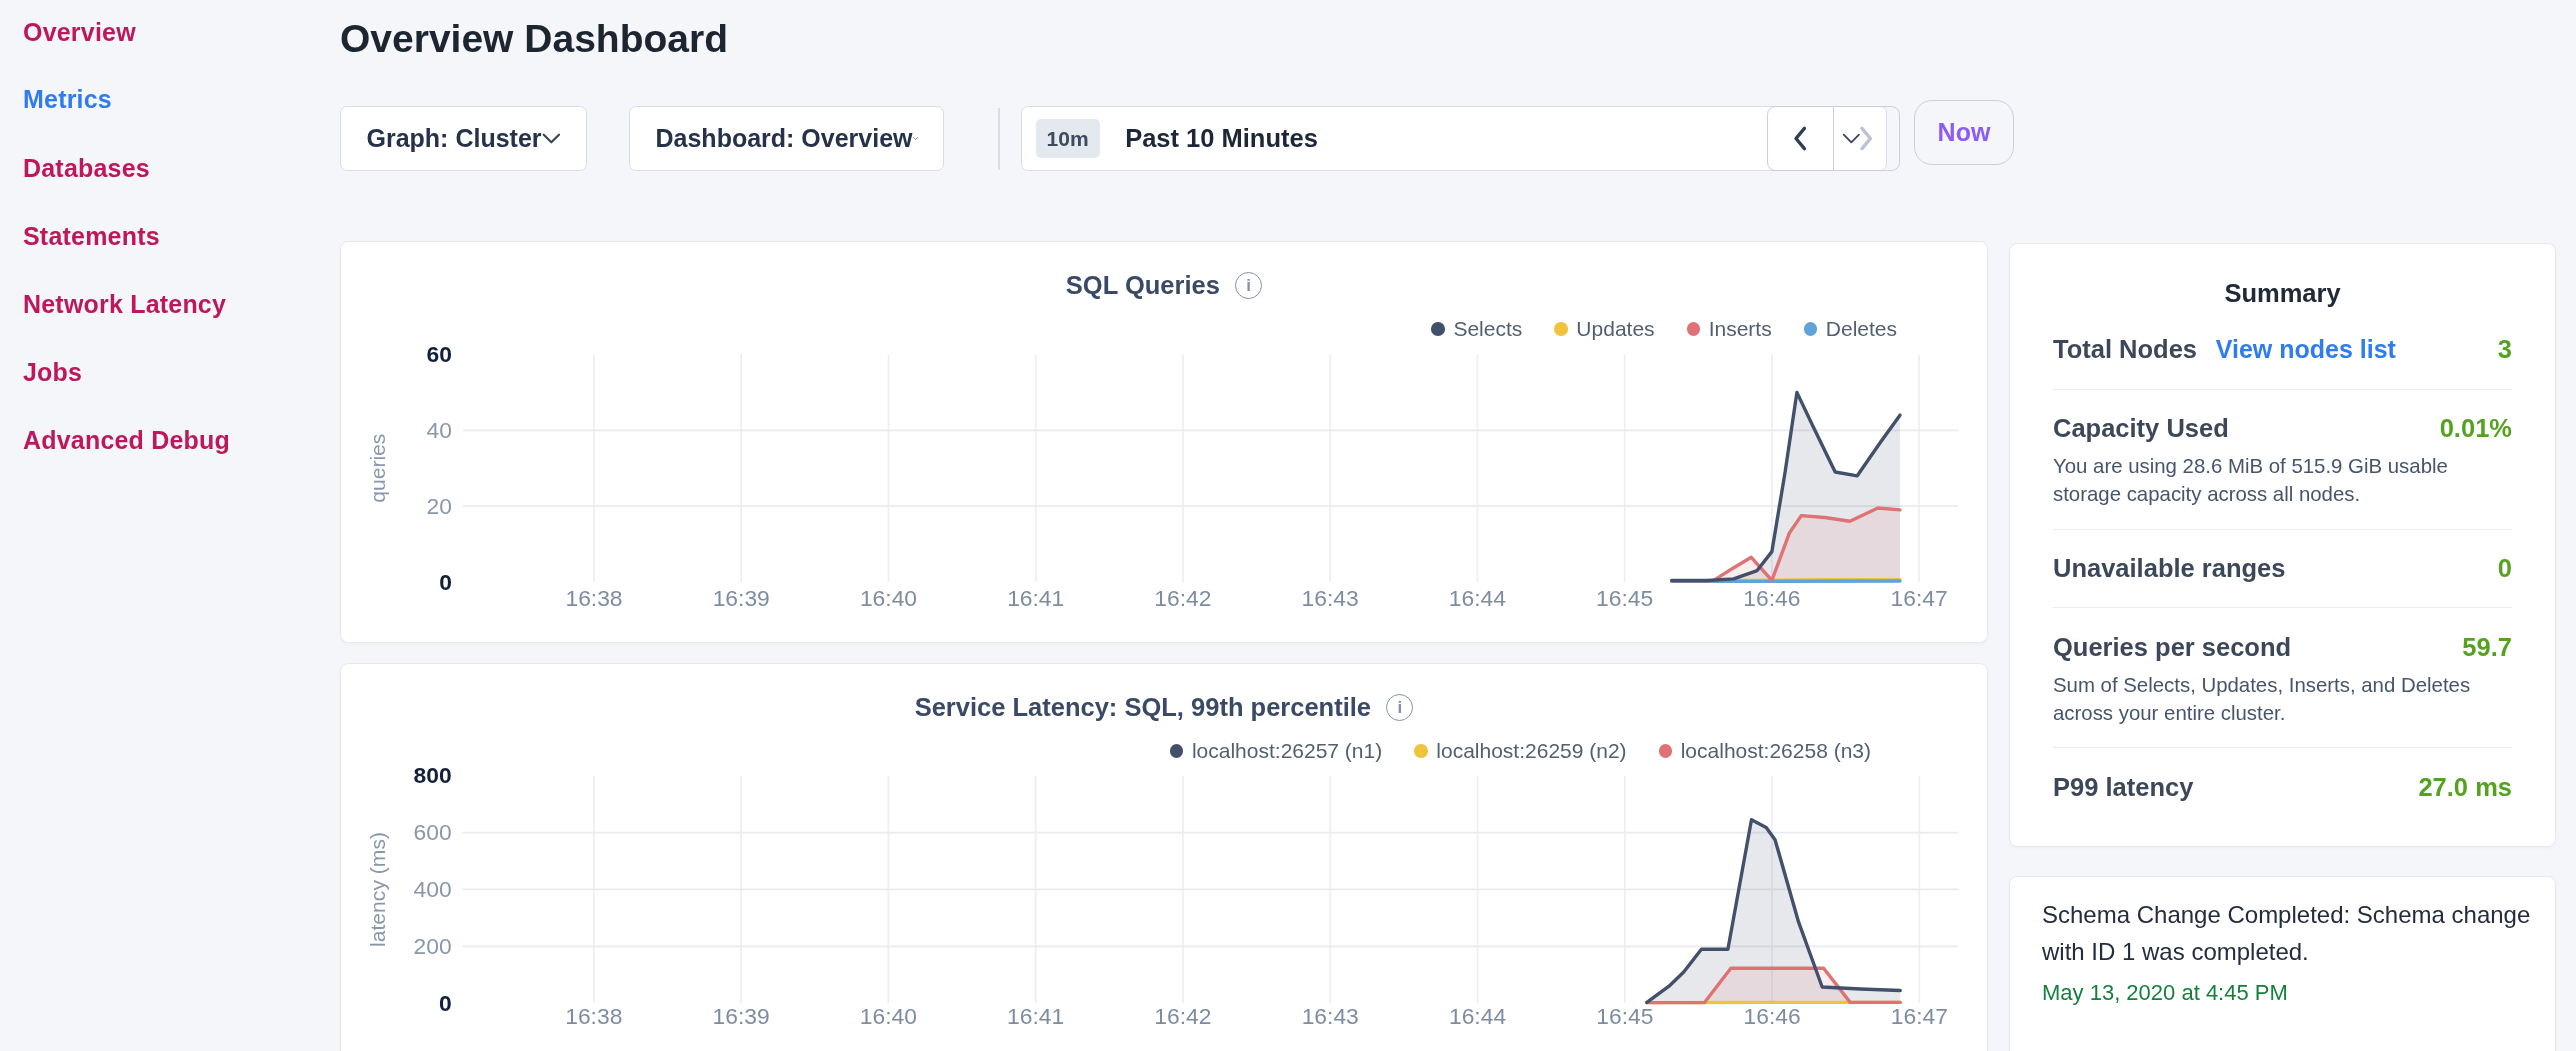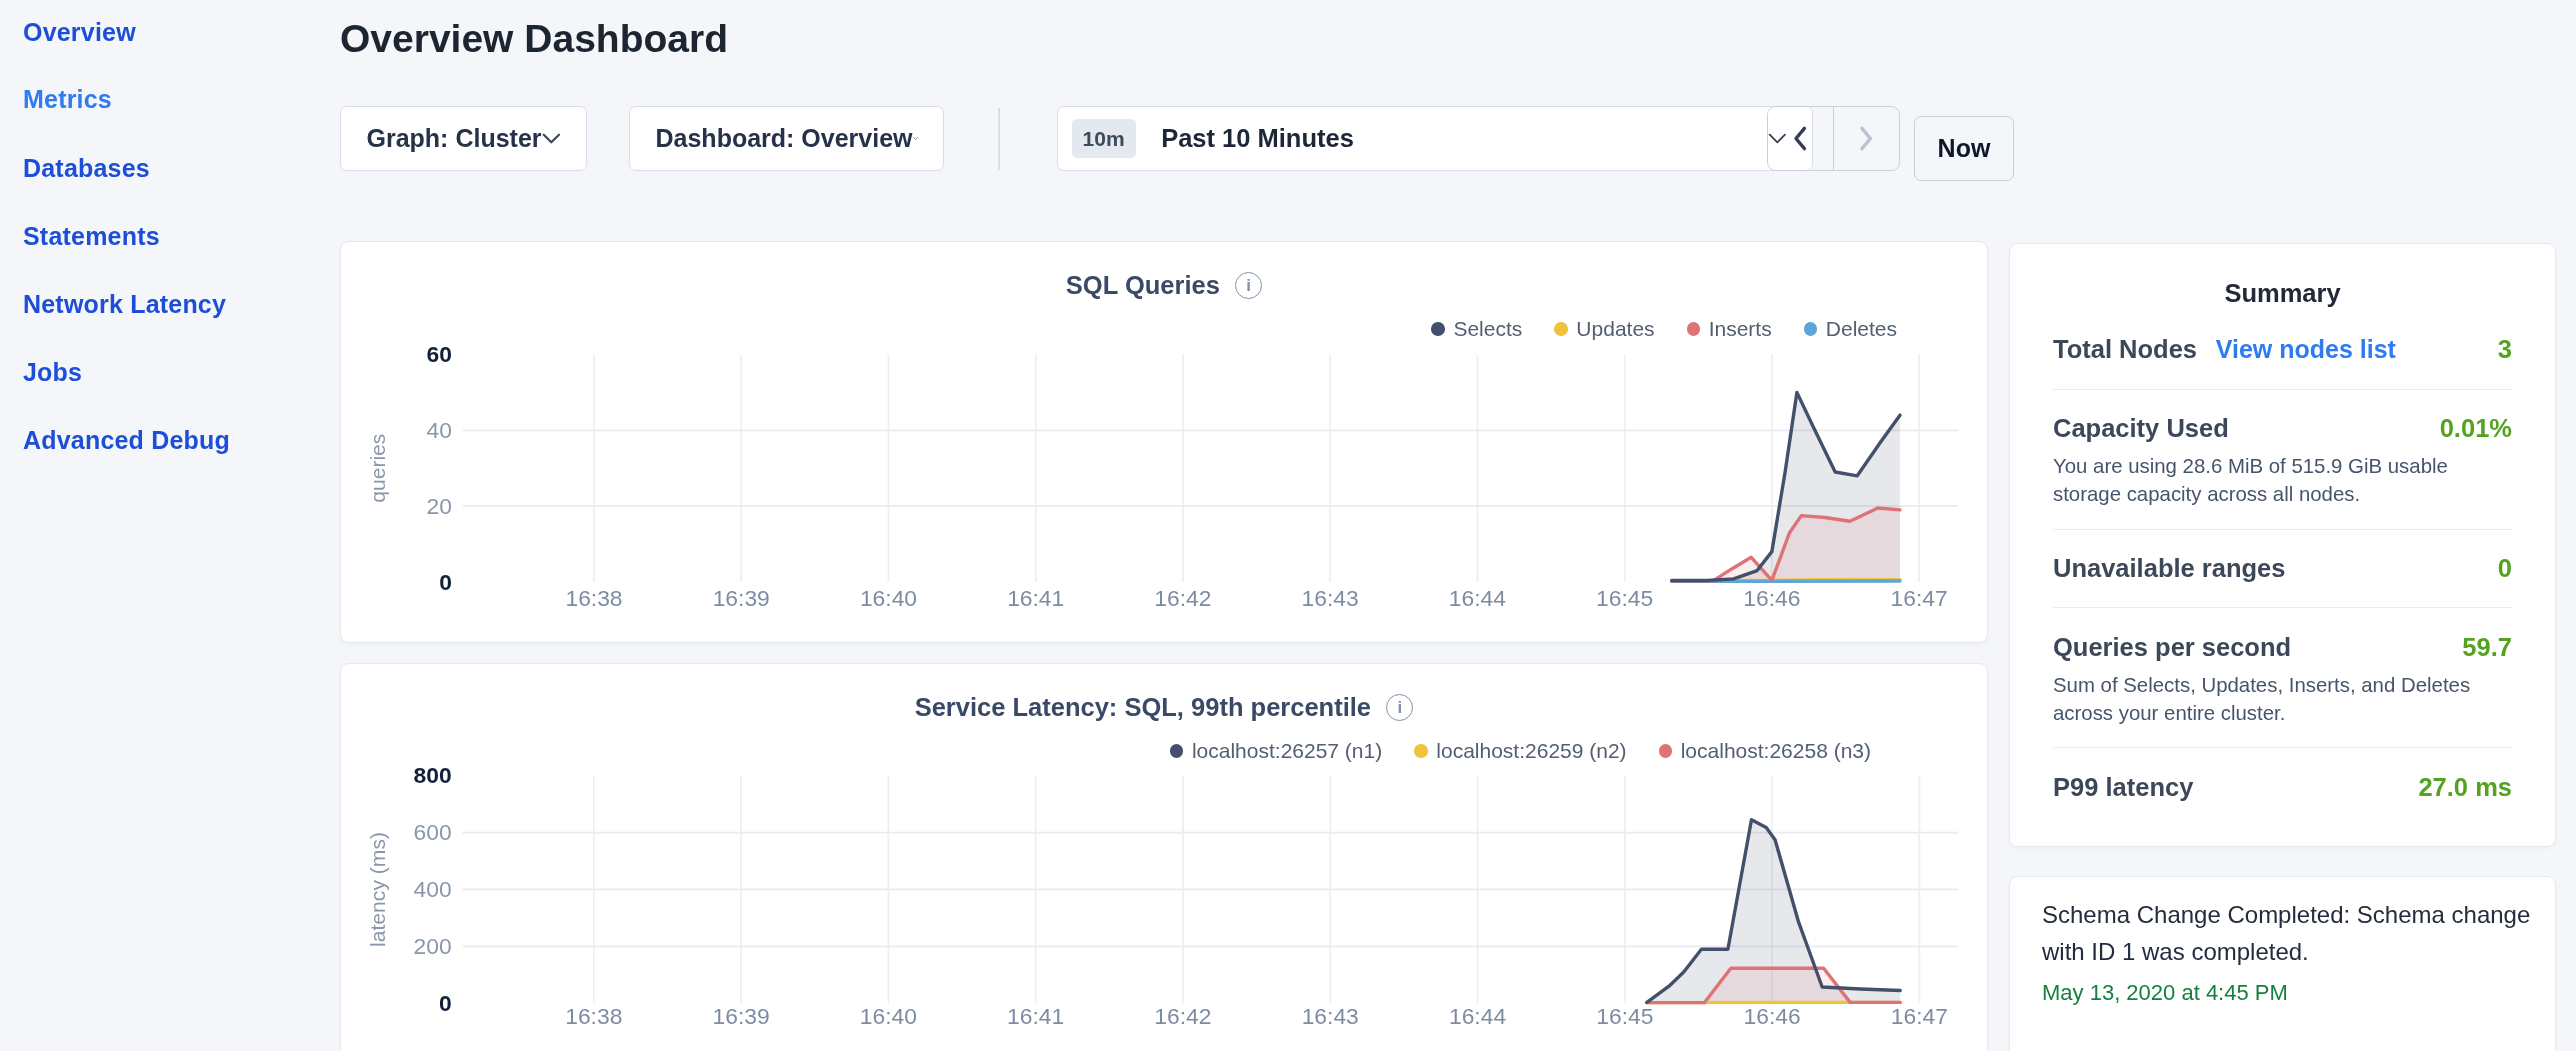--- a/index.html
+++ b/index.html
@@ -2,44 +2,44 @@
 <html style="font-size:13.6px"><head>
 <meta charset="utf-8">
 <style>
   html,body{margin:0;padding:0;background:#f5f6fa;}
   #app{position:relative;width:2576px;height:1051px;background:#f5f6fa;overflow:hidden;
        font-family:"Liberation Sans","DejaVu Sans",sans-serif;-webkit-font-smoothing:antialiased;}
 
   
   .sidebar{position:absolute;left:0;top:0;width:340px;height:100%;}
   .side-item{position:absolute;left:23px;height:34px;line-height:34px;font-size:25px;
-             font-weight:700;color:#1d4ed8;cursor:pointer;letter-spacing:0.2px;}
+             font-weight:700;color:#be185d;cursor:pointer;letter-spacing:0.2px;}
   .side-item.active{color:#2e7cf0;}
 
   
   .page-title{position:absolute;left:340px;top:17px;font-size:39px;font-weight:700;color:#1d2531;}
 
   
   .ctl{position:absolute;top:106px;height:65px;box-sizing:border-box;background:#fff;
        border:1.7px solid #d9dde5;border-radius:6.8px;display:flex;align-items:center;cursor:pointer;}
   .dd1{left:340px;width:247px;justify-content:space-between;padding:0 25.5px;}
   .dd2{left:629px;width:315px;justify-content:space-between;padding:0 25.5px;}
   .ctl-label{font-size:25px;font-weight:700;color:#26324a;white-space:nowrap;}
   .vdivider{position:absolute;left:998px;top:108px;width:1.7px;height:62px;background:#d9dde5;}
-  .timebox{left:1057px;width:756px;justify-content:flex-start;padding:0 25.5px 0 13.6px;}
+  .timebox{left:1021px;width:866px;justify-content:flex-start;padding:0 25.5px 0 13.6px;}
   .time-badge{background:#e4e8ef;border-radius:5.1px;height:39px;line-height:39px;padding:0 11px;
               font-size:21px;font-weight:700;color:#3e4a5e;margin-right:25.5px;}
   .time-label{font-size:25.5px;font-weight:700;color:#1d2737;flex:1;}
   .seg{position:absolute;left:1767px;top:106px;width:133px;height:65px;border:1.7px solid #c9cfdb;
        border-radius:8.5px;display:flex;box-sizing:border-box;}
   .seg-btn{flex:1;display:flex;align-items:center;justify-content:center;cursor:pointer;}
   .seg-btn.first{border-right:1.7px solid #c9cfdb;}
-  .now-btn{position:absolute;left:1914px;top:116px;width:100px;height:65px;border:1.7px solid #c9cfdb;
-       border-radius:7px;display:flex;align-items:center;justify-content:center;font-size:25px;
-       font-weight:700;color:#0f172a;box-sizing:border-box;cursor:default;}
+  .now-btn{position:absolute;left:1914px;top:100px;width:100px;height:65px;border:1.7px solid #c9cfdb;
+       border-radius:18px;display:flex;align-items:center;justify-content:center;font-size:25px;
+       font-weight:700;color:#8b5cf6;box-sizing:border-box;cursor:default;}
 
   
   .card{position:absolute;background:#fff;border:1.7px solid #e5e8ee;border-radius:8.5px;
         box-sizing:border-box;box-shadow:0 1.7px 3.4px rgba(40,50,70,.03);margin-top:24px;}
   #chart-card-0{left:340px;top:217px;width:1648px;height:402px;}
   #chart-card-1{left:340px;top:639px;width:1648px;height:403px;}
   #summary-card{left:2009px;top:219px;width:547px;height:604px;padding:0 43px;}
   #events-card{left:2009px;top:852px;width:547px;height:255px;padding:0 32px;}
 
   .chart-title-row{position:absolute;left:0;right:0;top:29px;display:flex;justify-content:center;

